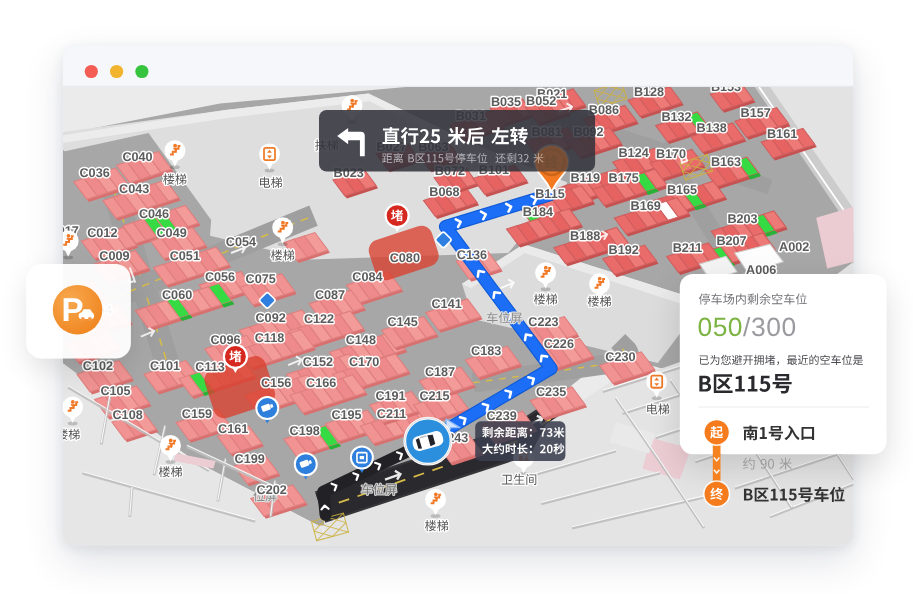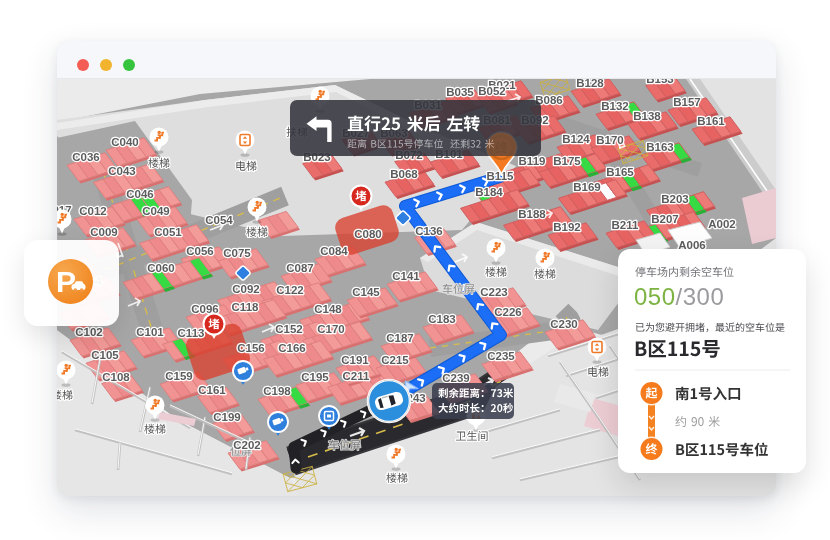--- a/index.html
+++ b/index.html
@@ -1,21 +1,21 @@
 <!DOCTYPE html>
 <html><head><meta charset="utf-8"><style>
 *{margin:0;padding:0;box-sizing:border-box}
 body{width:830px;height:540px;background:#fff;font-family:"Liberation Sans",sans-serif;position:relative;overflow:hidden}
 .card{position:absolute;left:57px;top:41px;width:719px;height:455px;border-radius:12px;background:#ebebeb;box-shadow:0 14px 36px rgba(40,50,80,.14),0 3px 10px rgba(40,50,80,.08);overflow:hidden}
 .hdr{position:absolute;left:0;top:0;width:100%;height:38px;background:#f6f7fa;border-bottom:1px solid #e7e8ec}
 .dot{position:absolute;top:18px;width:12px;height:12px;border-radius:50%}
 .mapsvg{position:absolute;left:0;top:38px}
 .pcard{position:absolute;left:24px;top:240px;width:95px;height:86px;border-radius:14px;background:rgba(255,255,255,.94);box-shadow:0 10px 26px rgba(0,0,0,.10)}
 .pcircle{position:absolute;left:24px;top:19px;width:45px;height:45px;border-radius:50%;background:radial-gradient(circle at 35% 30%,#f7a84e,#ee7d15)}
-.icard{position:absolute;left:618px;top:249px;width:188px;height:224px;border-radius:12px;background:#fff;box-shadow:0 12px 30px rgba(0,0,0,.13)}
+.icard{position:absolute;left:618px;top:249px;width:188px;height:164px;border-radius:12px;background:#fff;box-shadow:0 12px 30px rgba(0,0,0,.13)}
 </style></head><body>
 
 <div class="card">
 
 <svg class="mapsvg" width="719" height="417" viewBox="57 79 719 417">
       <rect x="57" y="79" width="719" height="417" fill="#ebebeb"></rect>
       <polygon points="57,122 200,94 370,79 688,79 776,212 776,240 688,308 612,338 556,322 520,350 470,402 378,468 290,478 175,418 57,332" fill="#a7a7a7"></polygon>
       <polygon points="57,330 178,420 292,480 300,496 57,496" fill="#e6e6e6"></polygon>
       <polygon points="604,334 688,304 776,238 776,496 298,496 294,472 470,404 524,368 560,345" fill="#e4e4e4"></polygon>
       <polygon points="690,79 776,79 776,208" fill="#e3e3e3"></polygon>

